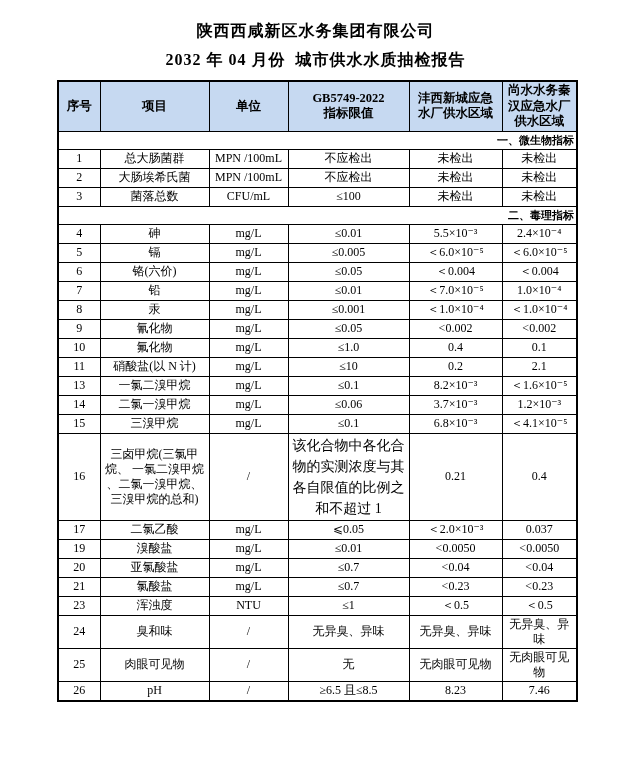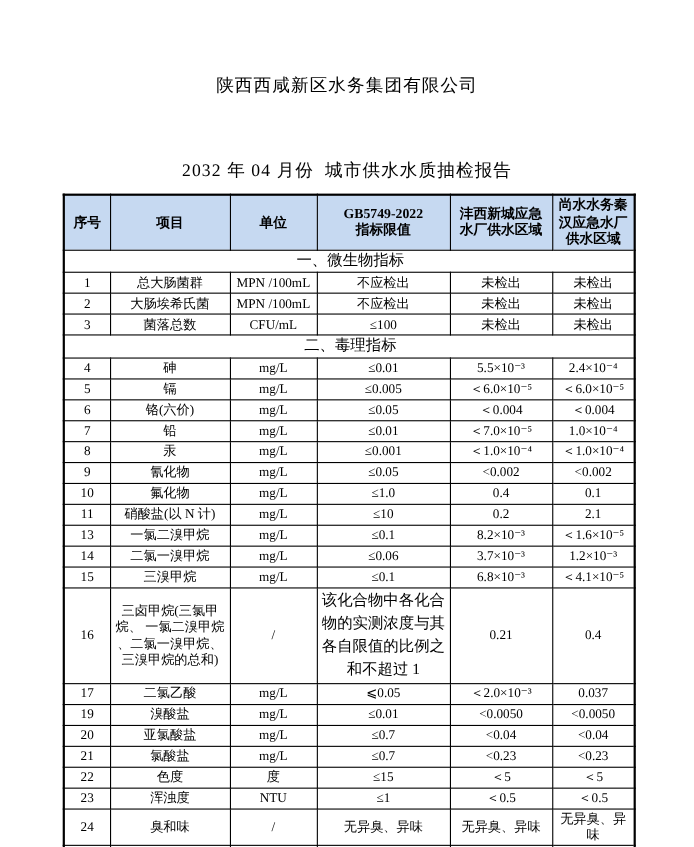--- a/index.html
+++ b/index.html
@@ -4,26 +4,25 @@
 <style>
   html,body{margin:0;padding:0;background:#ffffff;}
   body{
     width:631px;height:770px;overflow:hidden;
     font-family:"Liberation Serif","DejaVu Serif",serif;
     color:#000;
     -webkit-font-smoothing:antialiased;
   }
   .titles{padding-top:16px;text-align:center;}
   .title-line{
-    font-weight:normal;
+    font-weight:bold;
     font-size:16px;
     line-height:29px;
     letter-spacing:1px;
     white-space:pre;
-    margin-top:48px;
   }
   table.report{
     border-collapse:collapse;
     margin:6px 0 0 57px;
     table-layout:fixed;
     width:519px;
     border:2px solid #000;
   }
   col.c-no{width:42px;}
   col.c-item{width:109px;}
@@ -42,23 +41,23 @@
     white-space:pre-line;
   }
   thead th{
     background:#c6d9f1;
     font-weight:bold;
     height:46px;
     font-size:12.5px;
   }
   td{height:16px;}
   td.section-cell{
-    text-align:center;
-    font-weight:normal;
-    font-size:14px;
+    text-align:right;
+    font-weight:bold;
+    font-size:11px;
     padding-left:4px;
     height:15px;
   }
   td.small{font-size:14px;line-height:1.5;}
 </style>
 </head>
 <body>
 
 <div class="titles">
   <div class="title-line">陕西西咸新区水务集团有限公司</div>
@@ -241,28 +240,20 @@
       </tr>
       <tr>
         <td>21</td>
         <td>氯酸盐</td>
         <td>mg/L</td>
         <td>≤0.7</td>
         <td>&lt;0.23</td>
         <td>&lt;0.23</td>
       </tr>
       <tr>
-        <td>22</td>
-        <td>色度</td>
-        <td>度</td>
-        <td>≤15</td>
-        <td>＜5</td>
-        <td>＜5</td>
-      </tr>
-      <tr>
         <td>23</td>
         <td>浑浊度</td>
         <td>NTU</td>
         <td>≤1</td>
         <td>＜0.5</td>
         <td>＜0.5</td>
       </tr>
       <tr>
         <td>24</td>
         <td>臭和味</td>

